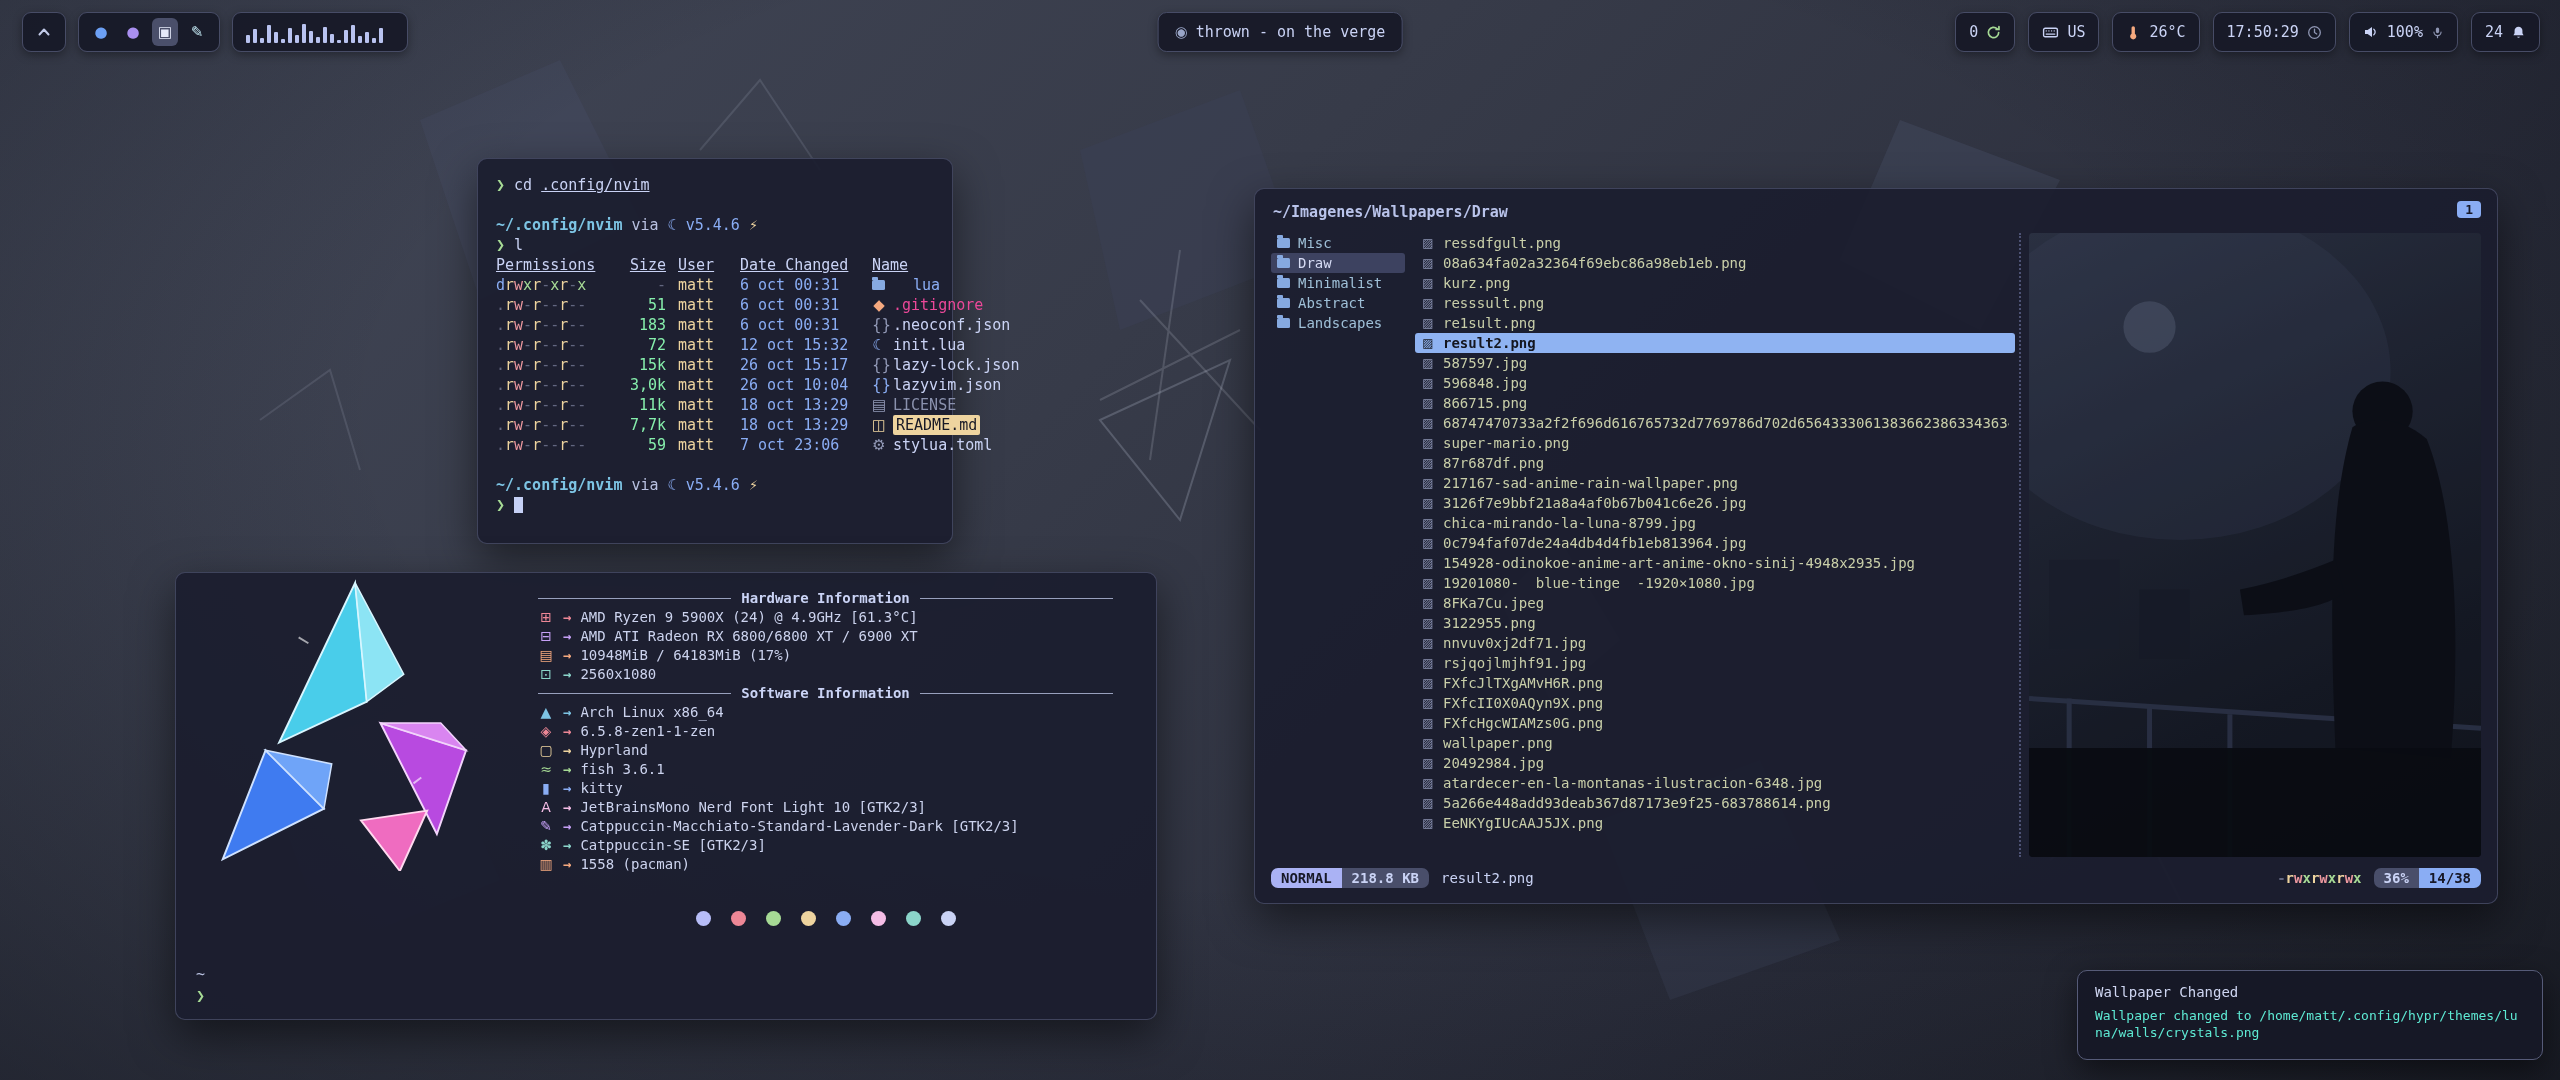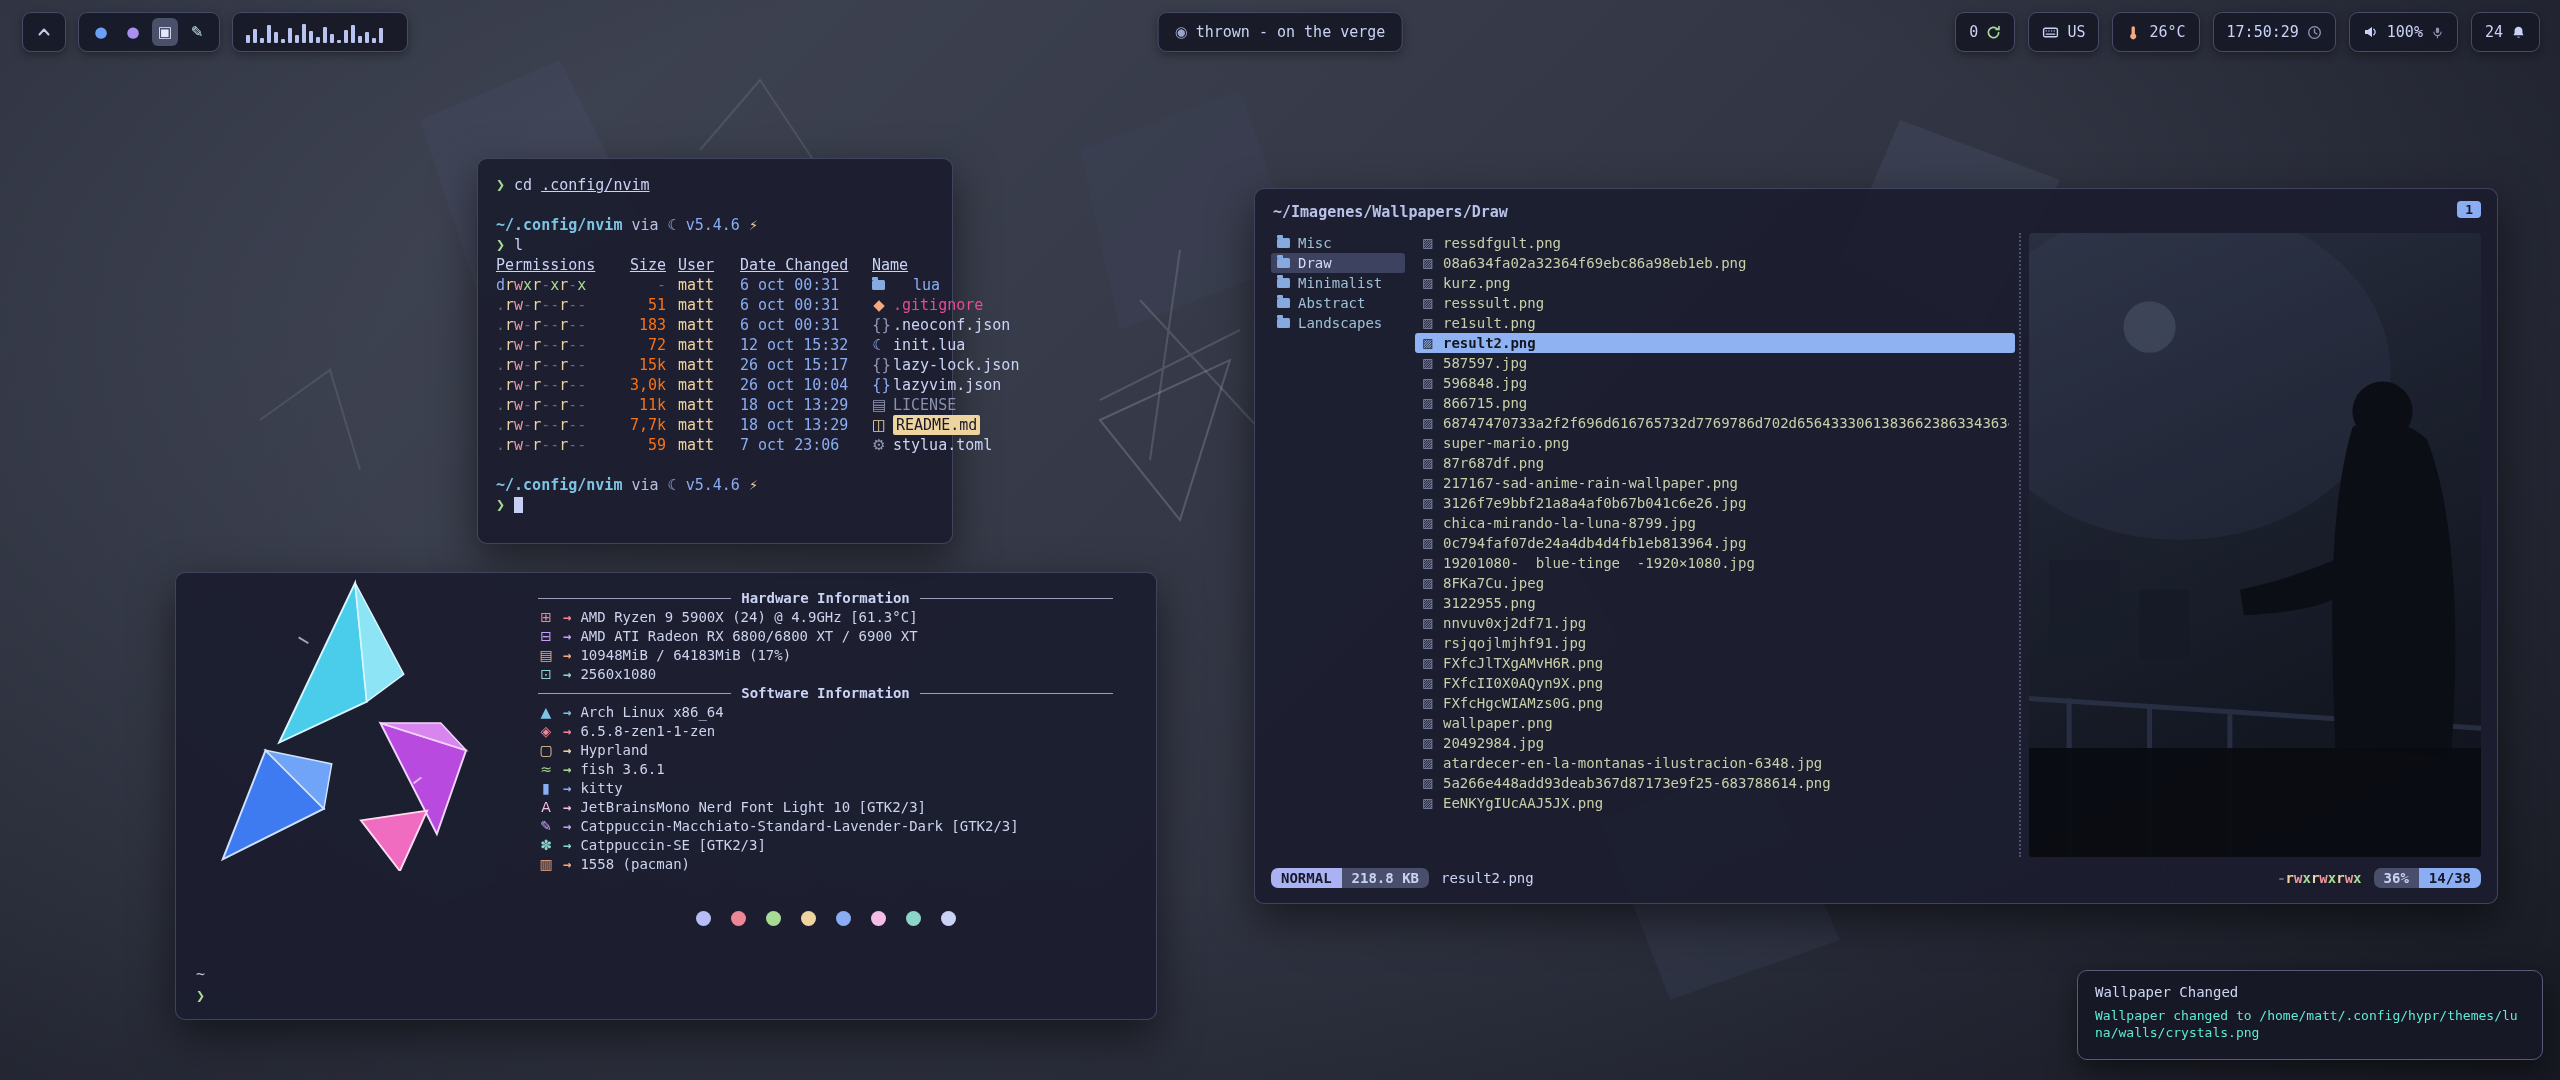--- a/index.html
+++ b/index.html
@@ -43,21 +43,21 @@
   .term{left:477px;top:158px;width:476px;height:386px;padding:16px 18px;font-size:15px;line-height:20px;}
   .blank{height:20px;}
   .prompt-sym{color:#a6da95;font-weight:bold;}
   .cmd-arg{text-decoration:underline;}
   .ctx-path{color:#7dc4e4;font-weight:bold;}
   .ctx-via{color:#b8c0e0;}
   .ctx-moon,.ctx-ver{color:#8aadf4;}
   .ctx-zap{color:#eed49f;}
   .ls{display:grid;grid-template-columns:112px 46px 50px 120px 1fr;column-gap:12px;}
   .lshead span{text-decoration:underline;color:#cad3f5;}
-  .sz{text-align:right;color:#f97316;}
+  .sz{text-align:right;color:#86efac;}
   .usr{color:#eed49f;}
   .dt{color:#8aadf4;}
   .nm{display:flex;gap:7px;align-items:center;min-width:0;}
   .fico{width:14px;display:inline-block;text-align:center;font-family:"DejaVu Sans",sans-serif;flex:none;}
   .fname{white-space:nowrap;}
   .fname.hl{background:#eed49f;padding:0 3px;border-radius:2px;}
   .foldico{display:none;width:13px;height:10px;background:#86a9e0;border-radius:1.5px;position:relative;flex:none;}
   .foldico.show{display:inline-block;}
   .foldico::before{content:"";position:absolute;top:-3px;left:0;width:6px;height:3px;background:inherit;border-radius:1px 1px 0 0;}
   .cursor{display:inline-block;width:9px;height:16px;background:#c6d0f5;vertical-align:-3px;}
@@ -652,20 +652,24 @@
   <div class="fm-row fm-file">
     <span class="imgico"></span>
     <span class="fmn">chica-mirando-la-luna-8799.jpg</span>
   </div>
 
   <div class="fm-row fm-file">
     <span class="imgico"></span>
     <span class="fmn">0c794faf07de24a4db4d4fb1eb813964.jpg</span>
   </div>
 
+  <div class="fm-row fm-file">
+    <span class="imgico"></span>
+    <span class="fmn">154928-odinokoe-anime-art-anime-okno-sinij-4948x2935.jpg</span>
+  </div>
 
   <div class="fm-row fm-file">
     <span class="imgico"></span>
     <span class="fmn">19201080-__blue-tinge__-1920×1080.jpg</span>
   </div>
 
   <div class="fm-row fm-file">
     <span class="imgico"></span>
     <span class="fmn">8FKa7Cu.jpeg</span>
   </div>

